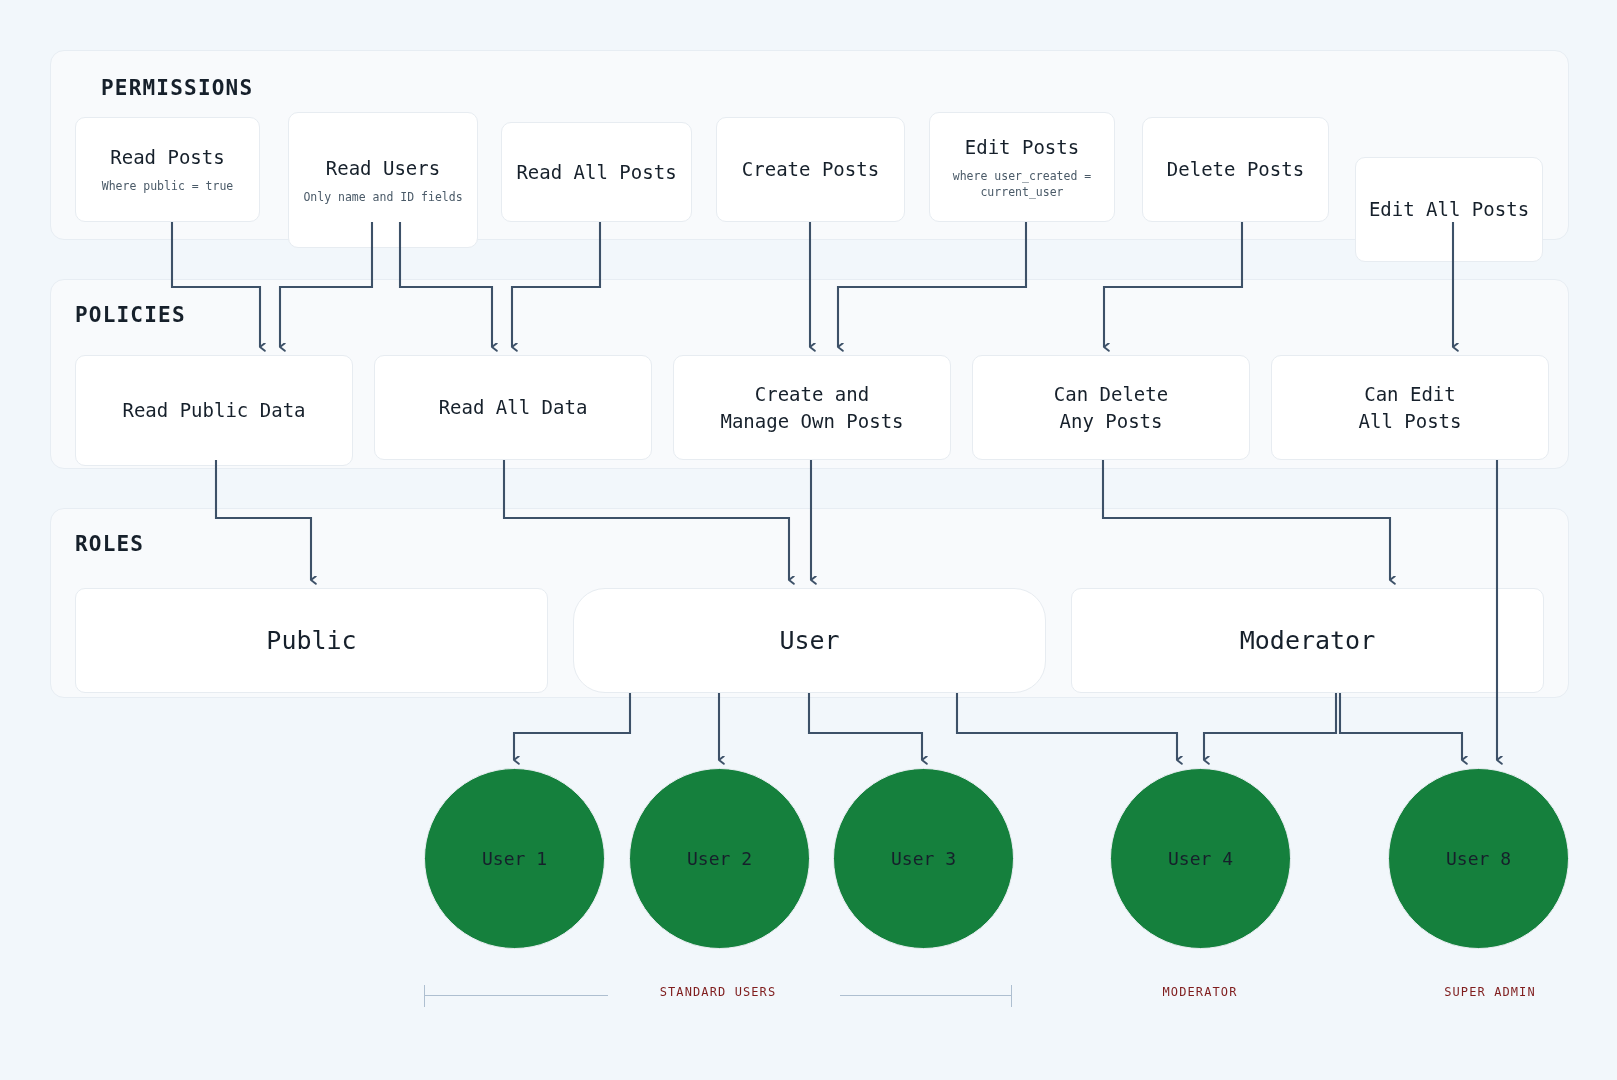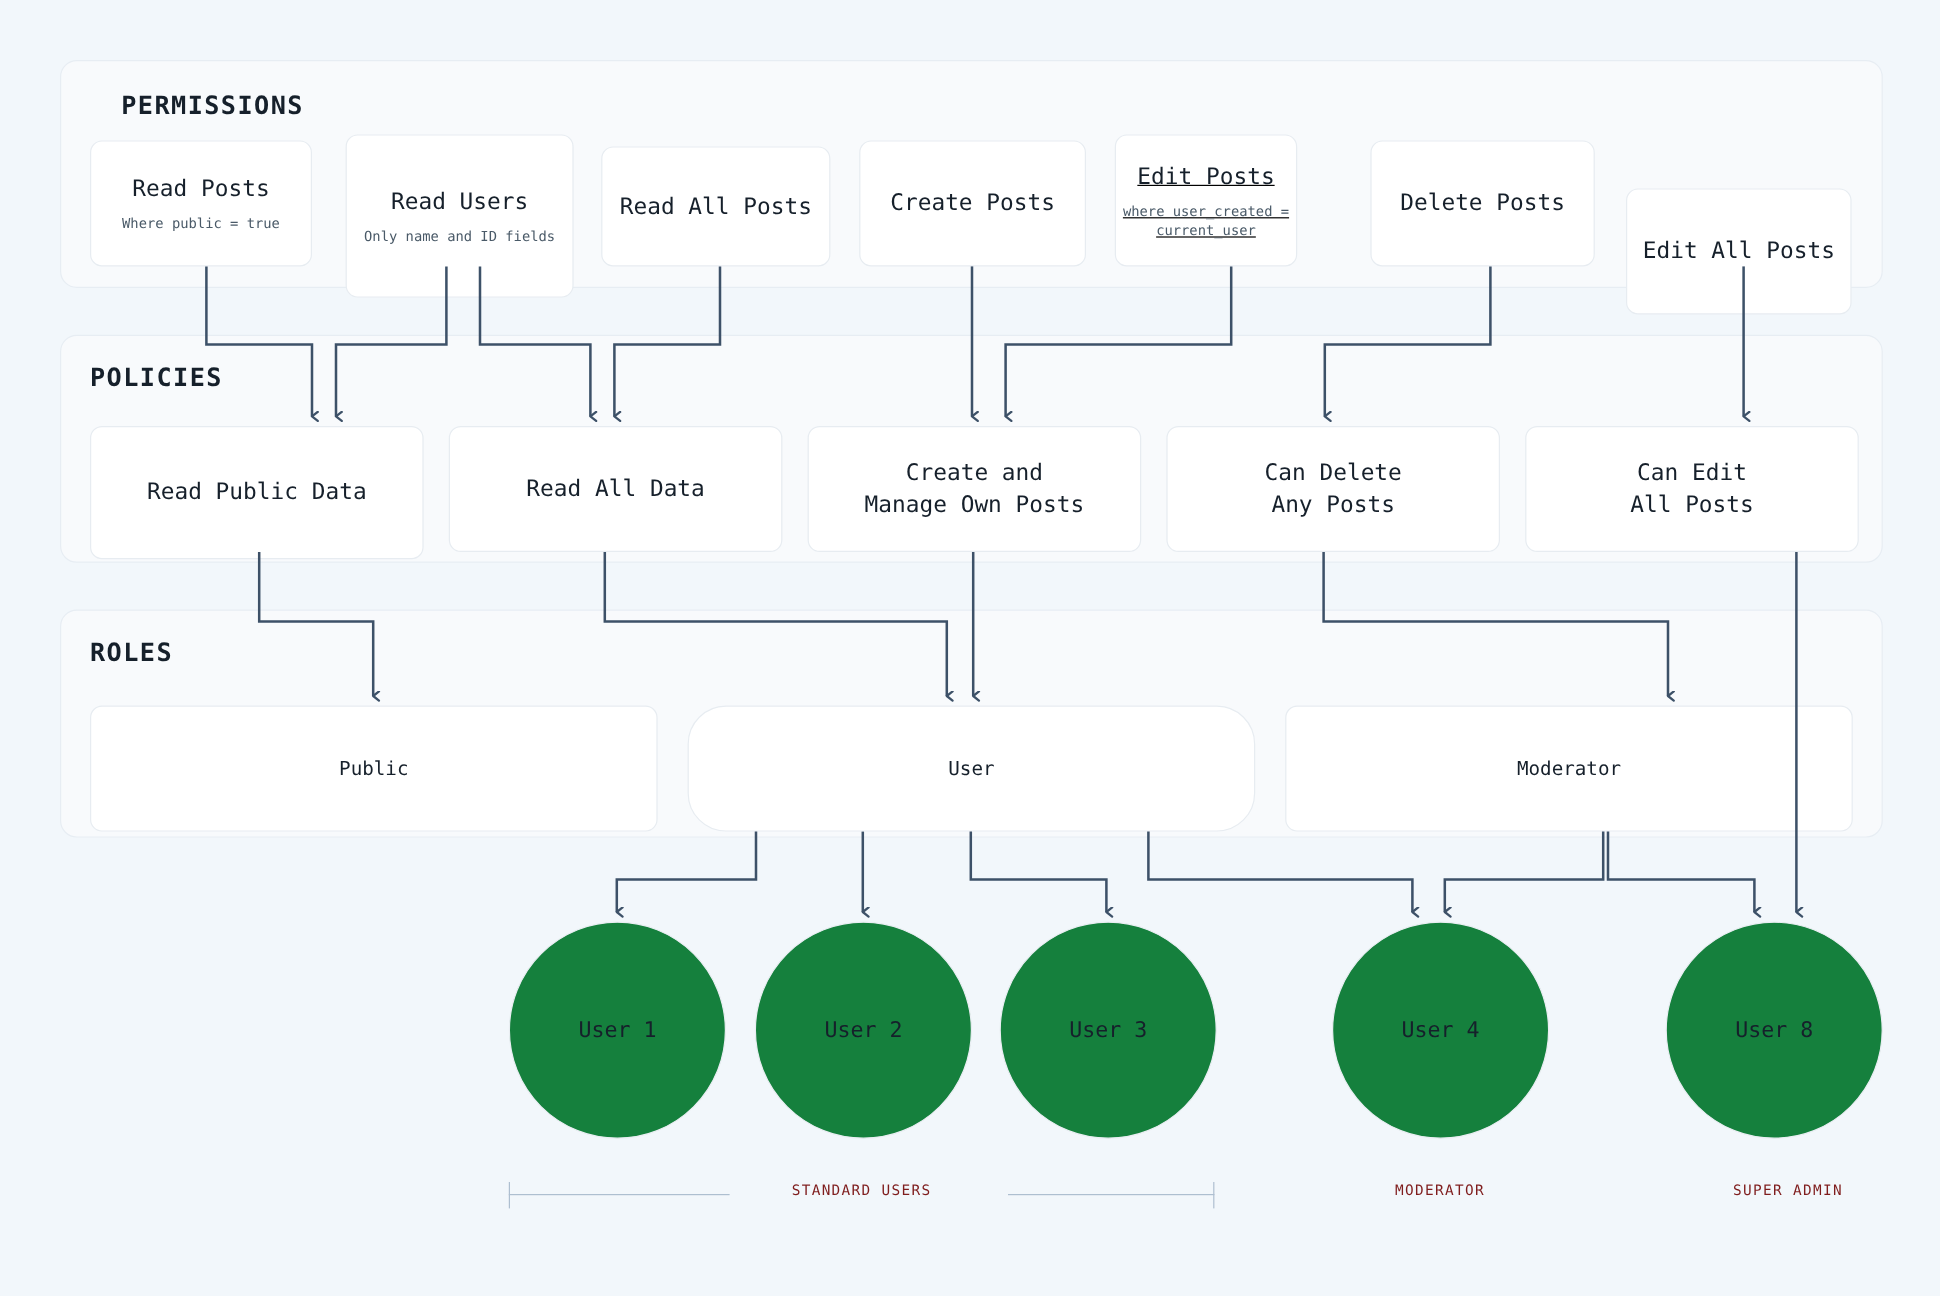--- a/index.html
+++ b/index.html
@@ -60,21 +60,21 @@
   }
   .rolebox{
     position:absolute;
     background:#ffffff;
     border:1px solid #e7ecf1;
     border-radius:10px;
     box-sizing:border-box;
     display:flex;align-items:center;justify-content:center;
     z-index:4;
   }
-  .rolebox .t{font-size:16px;color:#16202b;}
+  .rolebox .t{font-size:25px;color:#16202b;}
   .user{
     position:absolute;
     background:#15803d;
     border:1px solid #e9eef2;
     border-radius:50%;
     box-sizing:border-box;
     display:flex;align-items:center;justify-content:center;
     z-index:4;
   }
   .user .t{font-size:18px;color:#16202b;}
@@ -112,21 +112,21 @@
   <div class="node" style="left:288px;top:112px;width:190px;height:136px;">
     <div class="t">Read Users</div>
     <div class="sub">Only name and ID fields</div>
   </div>
   <div class="node" style="left:501px;top:122px;width:191px;height:100px;">
     <div class="t">Read All Posts</div>
   </div>
   <div class="node" style="left:716px;top:117px;width:189px;height:105px;">
     <div class="t">Create Posts</div>
   </div>
-  <div class="node" style="left:929px;top:112px;width:152px;height:110px;text-decoration:underline;">
+  <div class="node" style="left:929px;top:112px;width:186px;height:110px;">
     <div class="t">Edit Posts</div>
     <div class="sub">where user_created =
 current_user</div>
   </div>
   <div class="node" style="left:1142px;top:117px;width:187px;height:105px;">
     <div class="t">Delete Posts</div>
   </div>
   <div class="node" style="left:1355px;top:117px;width:188px;height:105px;margin-top:40px;">
     <div class="t">Edit All Posts</div>
   </div>

